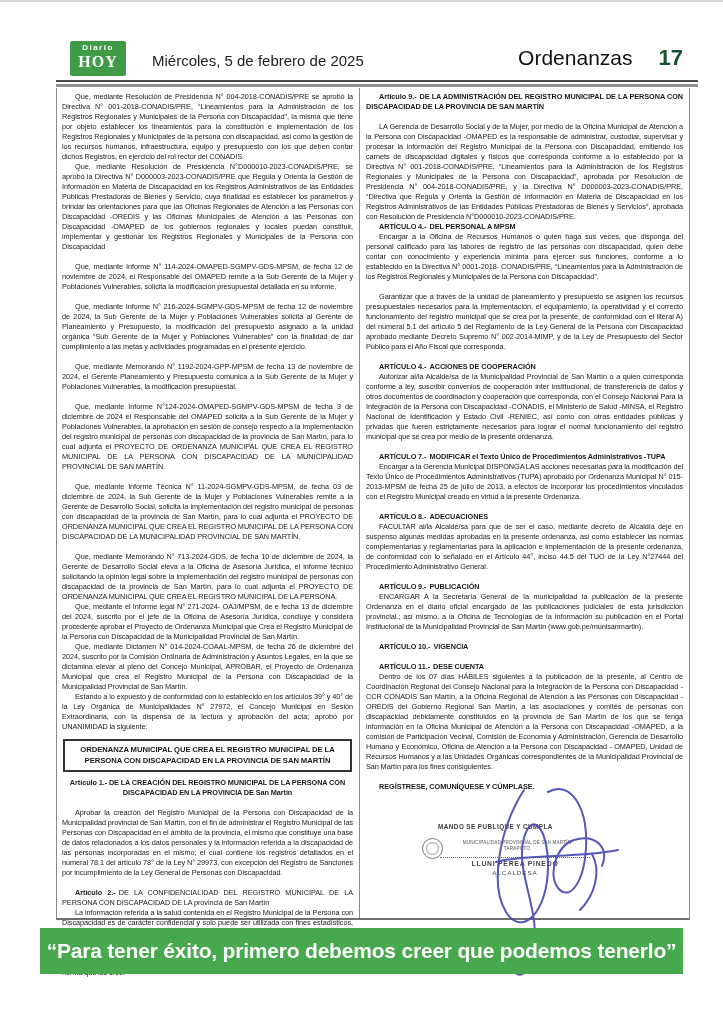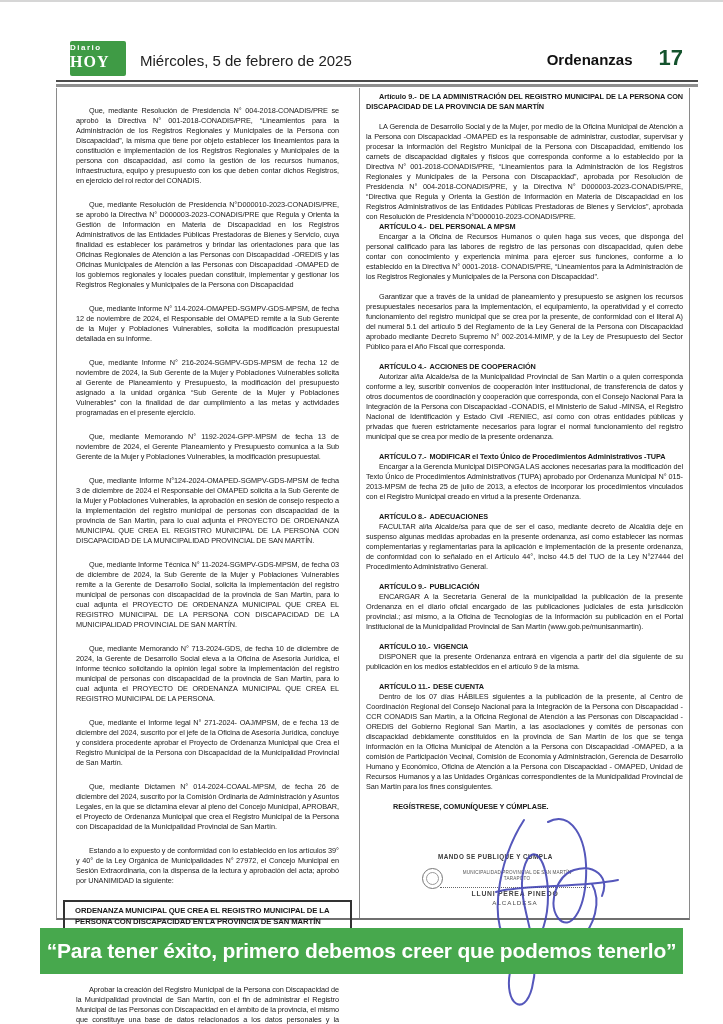--- a/index.html
+++ b/index.html
@@ -2,45 +2,45 @@
 <html><head>
 <meta charset="utf-8">
 <style>
   html,body{margin:0;padding:0;background:#fff;}
   .page{position:relative;width:723px;height:1024px;background:#fff;overflow:hidden;
         font-family:"Liberation Sans",sans-serif;color:#1a1a1a;}
   .scan-top{position:absolute;top:0;left:0;width:723px;height:2px;background:#d6d6d6;}
 
   
   .logo{position:absolute;left:70px;top:41px;width:56px;height:35px;background:#3f9b45;
-        color:#fff;border-radius:2px;}
+        color:#fff;text-align:center;border-radius:2px;}
   .logo-top{font-size:8px;font-weight:bold;letter-spacing:1.5px;padding-top:3px;line-height:8px;}
   .logo-main{font-family:"Liberation Serif",serif;font-weight:bold;font-size:16px;line-height:20px;letter-spacing:1px;}
-  .issue-date{position:absolute;left:140px;top:52px;font-size:15px;color:#222;}
+  .issue-date{position:absolute;left:152px;top:52px;font-size:15px;color:#222;}
   .header-right{position:absolute;right:40px;top:45px;display:flex;align-items:baseline;gap:26px;}
-  .section-title{font-size:15px;font-weight:bold;color:#111;}
+  .section-title{font-size:21px;font-weight:normal;color:#111;}
   .page-number{font-size:22px;font-weight:bold;color:#14532d;}
   .header-rule{position:absolute;left:56px;top:80px;width:642px;}
   .header-rule .r1{height:2px;background:#4b4b4b;}
   .header-rule .r2{height:3px;background:#8f8f8f;margin-top:2px;}
 
   
   .content{position:absolute;left:56px;top:88px;width:634px;height:832px;display:flex;
            border-left:1px solid #8a8a8a;border-right:1px solid #8a8a8a;border-bottom:2px solid #6f6f6f;
            box-sizing:border-box;}
   .col{box-sizing:border-box;font-size:7.3px;line-height:10px;text-align:justify;
        letter-spacing:-0.05px;word-spacing:-0.2px;}
   .col-left{width:303px;border-right:1px solid #8a8a8a;padding:4px 6px 0 5px;}
   .col-right{flex:1;padding:4px 6px 0 6px;position:relative;}
 
-  p{margin:14px;}
+  p{margin:0;}
   .para{text-indent:13px;}
   .gap-after{margin-bottom:10px;}
 
-  .box-title{border:2px solid #333;margin:7px 1px 18px 1px;padding:4px 10px;text-align:left;
+  .box-title{border:2px solid #333;margin:7px 1px 6px 1px;padding:4px 10px;text-align:center;
              font-weight:bold;font-size:7.7px;line-height:10.5px;text-indent:0;}
   .art1-head{text-align:center;font-weight:bold;margin:2px 0 10px;line-height:10px;}
   .art-lead{font-weight:bold;margin-right:3px;}
   .art-head{text-indent:13px;margin:0;}
   .art-head .t-bold{font-weight:bold;}
   .art-body{text-indent:13px;margin:0;}
   .mt-gap{margin-top:10px;}
   .art-block{margin-bottom:10px;}
 
   .closing{font-weight:bold;text-indent:13px;margin-top:2px;}
@@ -130,21 +130,20 @@
       <div class="art-block">
         <p class="art-head"><span class="art-lead">ARTÍCULO 8.-</span><span class="t-bold">ADECUACIONES</span></p>
         <p class="art-body">FACULTAR al/la Alcalde/sa para que de ser el caso, mediante decreto de Alcaldía deje en suspenso algunas medidas aprobadas en la presente ordenanza, así como establecer las normas complementarias y reglamentarias para la aplicación e implementación de la presente ordenanza, de conformidad con lo señalado en el Artículo 44°, inciso 44.5 del TUO de la Ley N°27444 del Procedimiento Administrativo General.</p>
       </div>
       <div class="art-block">
         <p class="art-head"><span class="art-lead">ARTÍCULO 9.-</span><span class="t-bold">PUBLICACIÓN</span></p>
         <p class="art-body">ENCARGAR A la Secretaría General de la municipalidad la publicación de la presente Ordenanza en el diario oficial encargado de las publicaciones judiciales de esta jurisdicción provincial.; así mismo, a la Oficina de Tecnologías de la Información su publicación en el Portal Institucional de la Municipalidad Provincial de San Martín (www.gob.pe/munisanmartin).</p>
       </div>
       <div class="art-block">
         <p class="art-head"><span class="art-lead">ARTÍCULO 10.-</span><span class="t-bold">VIGENCIA</span></p>
-        <p class="art-body">DISPONER que la presente Ordenanza entrará en vigencia a partir del día siguiente de su publicación en los medios establecidos en el artículo 9 de la misma.</p>
       </div>
       <div class="art-block">
         <p class="art-head"><span class="art-lead">ARTÍCULO 11.-</span><span class="t-bold">DESE CUENTA</span></p>
         <p class="art-body">Dentro de los 07 días HÁBILES siguientes a la publicación de la presente, al Centro de Coordinación Regional del Consejo Nacional para la Integración de la Persona con Discapacidad -CCR CONADIS San Martín, a la Oficina Regional de Atención a las Personas con Discapacidad -OREDIS del Gobierno Regional San Martín, a las asociaciones y comités de personas con discapacidad debidamente constituidos en la provincia de San Martín de los que se tenga información en la Oficina Municipal de Atención a la Persona con Discapacidad -OMAPED, a la comisión de Participación Vecinal, Comisión de Economía y Administración, Gerencia de Desarrollo Humano y Económico, Oficina de Atención a la Persona con Discapacidad - OMAPED, Unidad de Recursos Humanos y a las Unidades Orgánicas correspondientes de la Municipalidad Provincial de San Martín para los fines consiguientes.</p>
       </div>
 
       <p class="closing">REGÍSTRESE, COMUNÍQUESE Y CÚMPLASE.</p>
 
       <div class="sig-area">
         <div class="stamp-line">MANDO SE PUBLIQUE Y CUMPLA</div>

